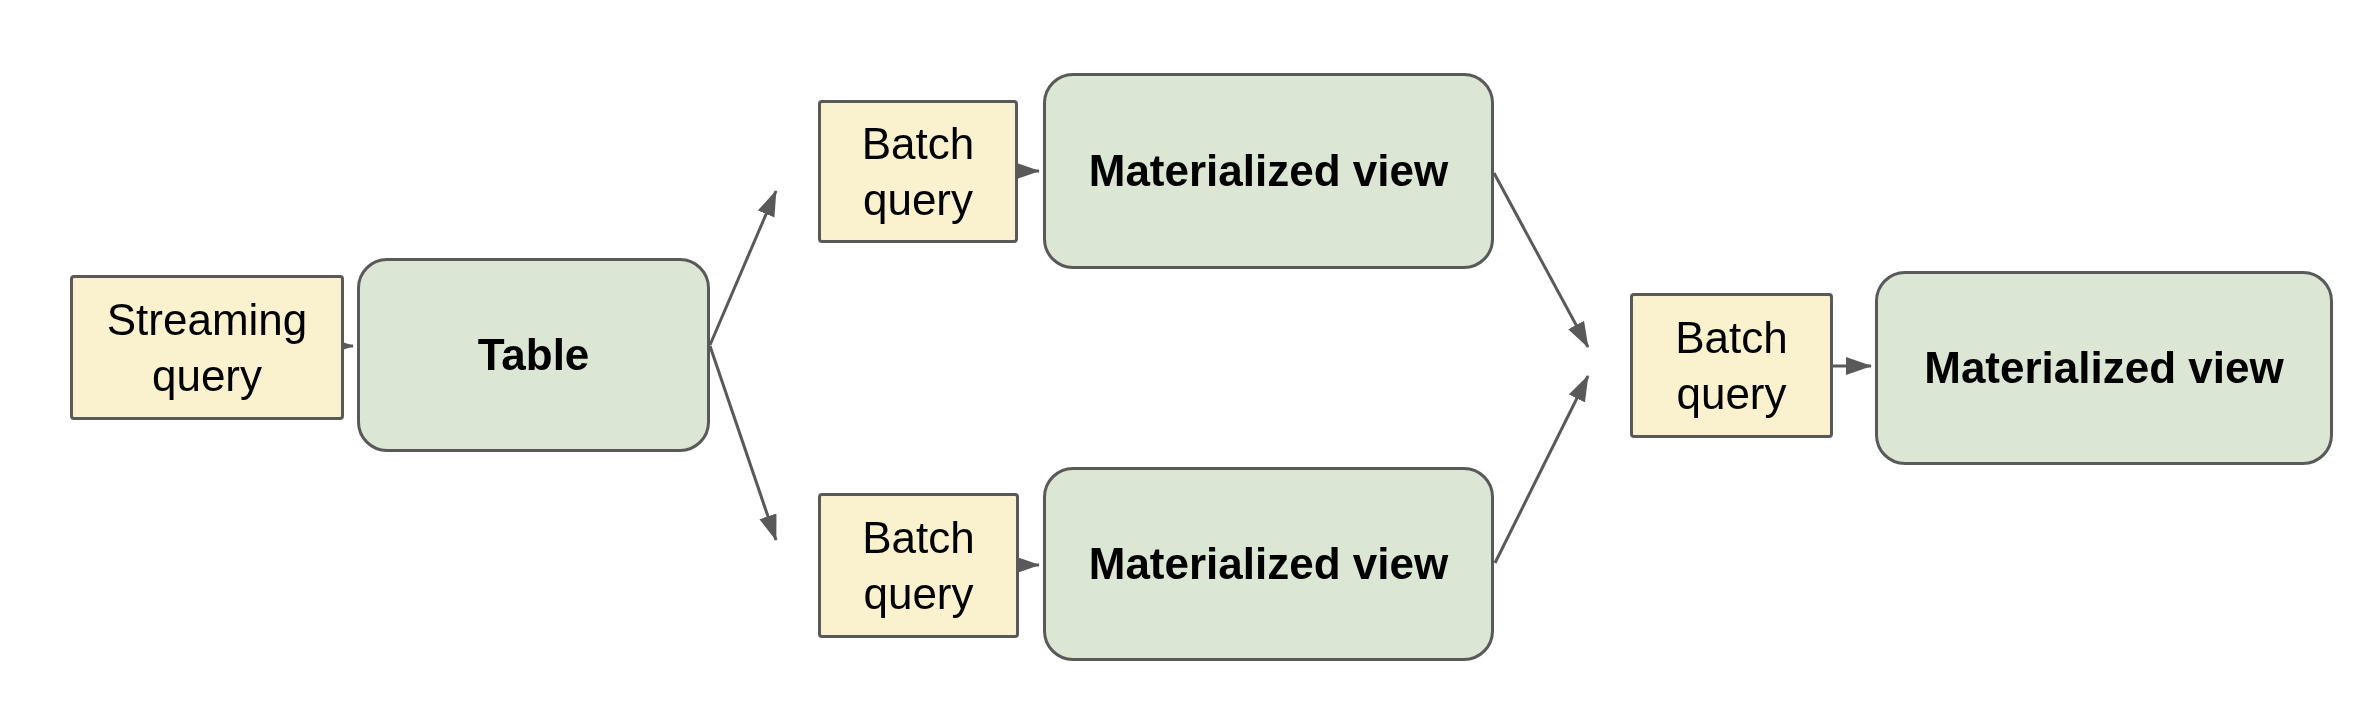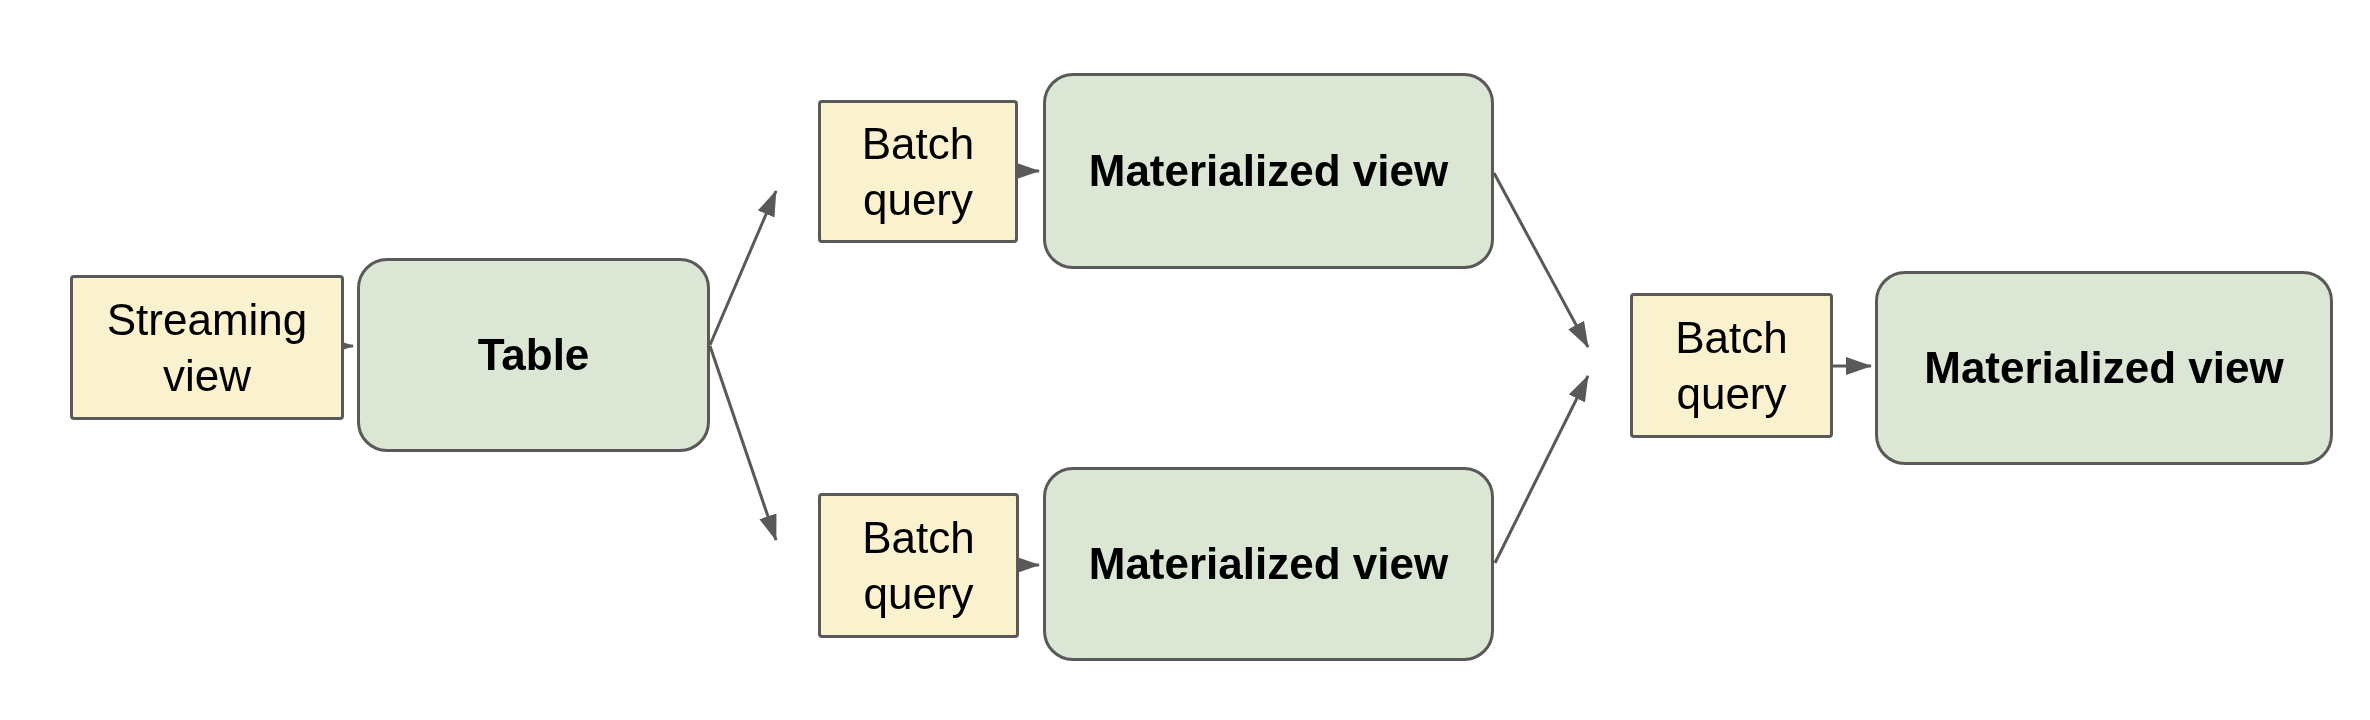--- a/index.html
+++ b/index.html
@@ -73,21 +73,21 @@
       <line x1="710" y1="346" x2="776" y2="540" marker-end="url(#arrow)"></line>
       <line x1="980" y1="171" x2="1039" y2="171" marker-end="url(#arrow)"></line>
       <line x1="981" y1="565" x2="1039" y2="565" marker-end="url(#arrow)"></line>
       <line x1="1494" y1="173" x2="1588" y2="347" marker-end="url(#arrow)"></line>
       <line x1="1495" y1="563" x2="1588" y2="376" marker-end="url(#arrow)"></line>
       <line x1="1795" y1="366" x2="1871" y2="366" marker-end="url(#arrow)"></line>
     </g>
   </svg>
 
   <div class="node query" id="n-streaming">
-    <span>Streaming view</span>
+    <span>Streaming query</span>
   </div>
 
   <div class="node view" id="n-table">
     <span>Table</span>
   </div>
 
   <div class="node query" id="n-batch-top">
     <span>Batch query</span>
   </div>
 

